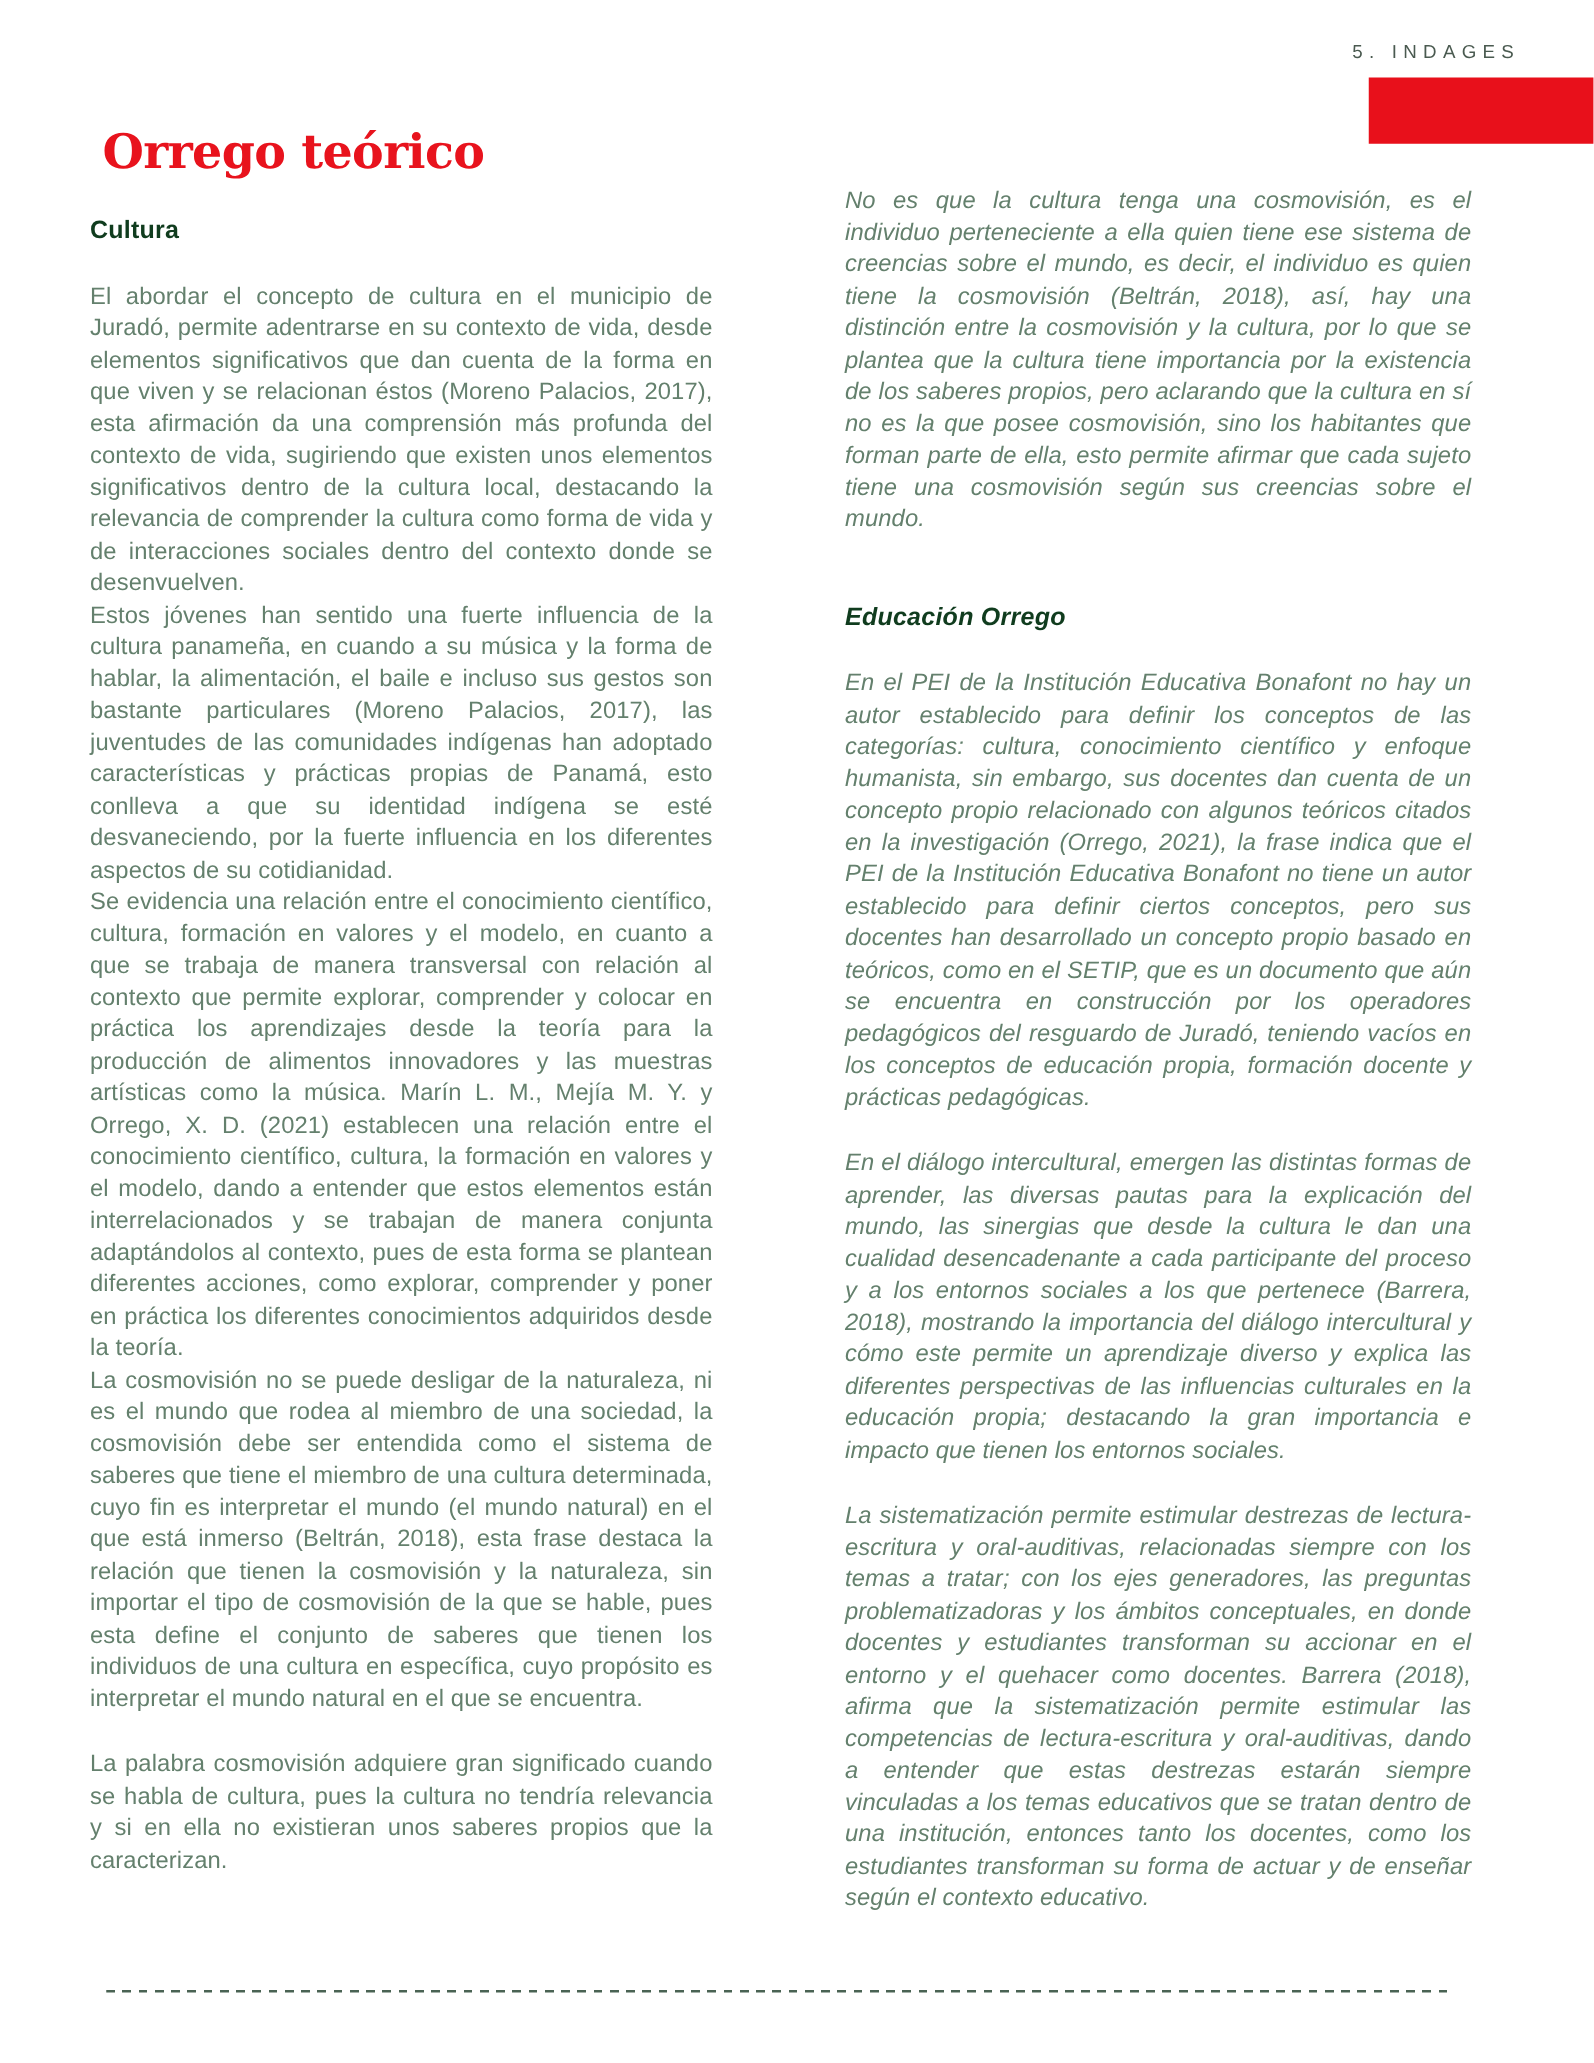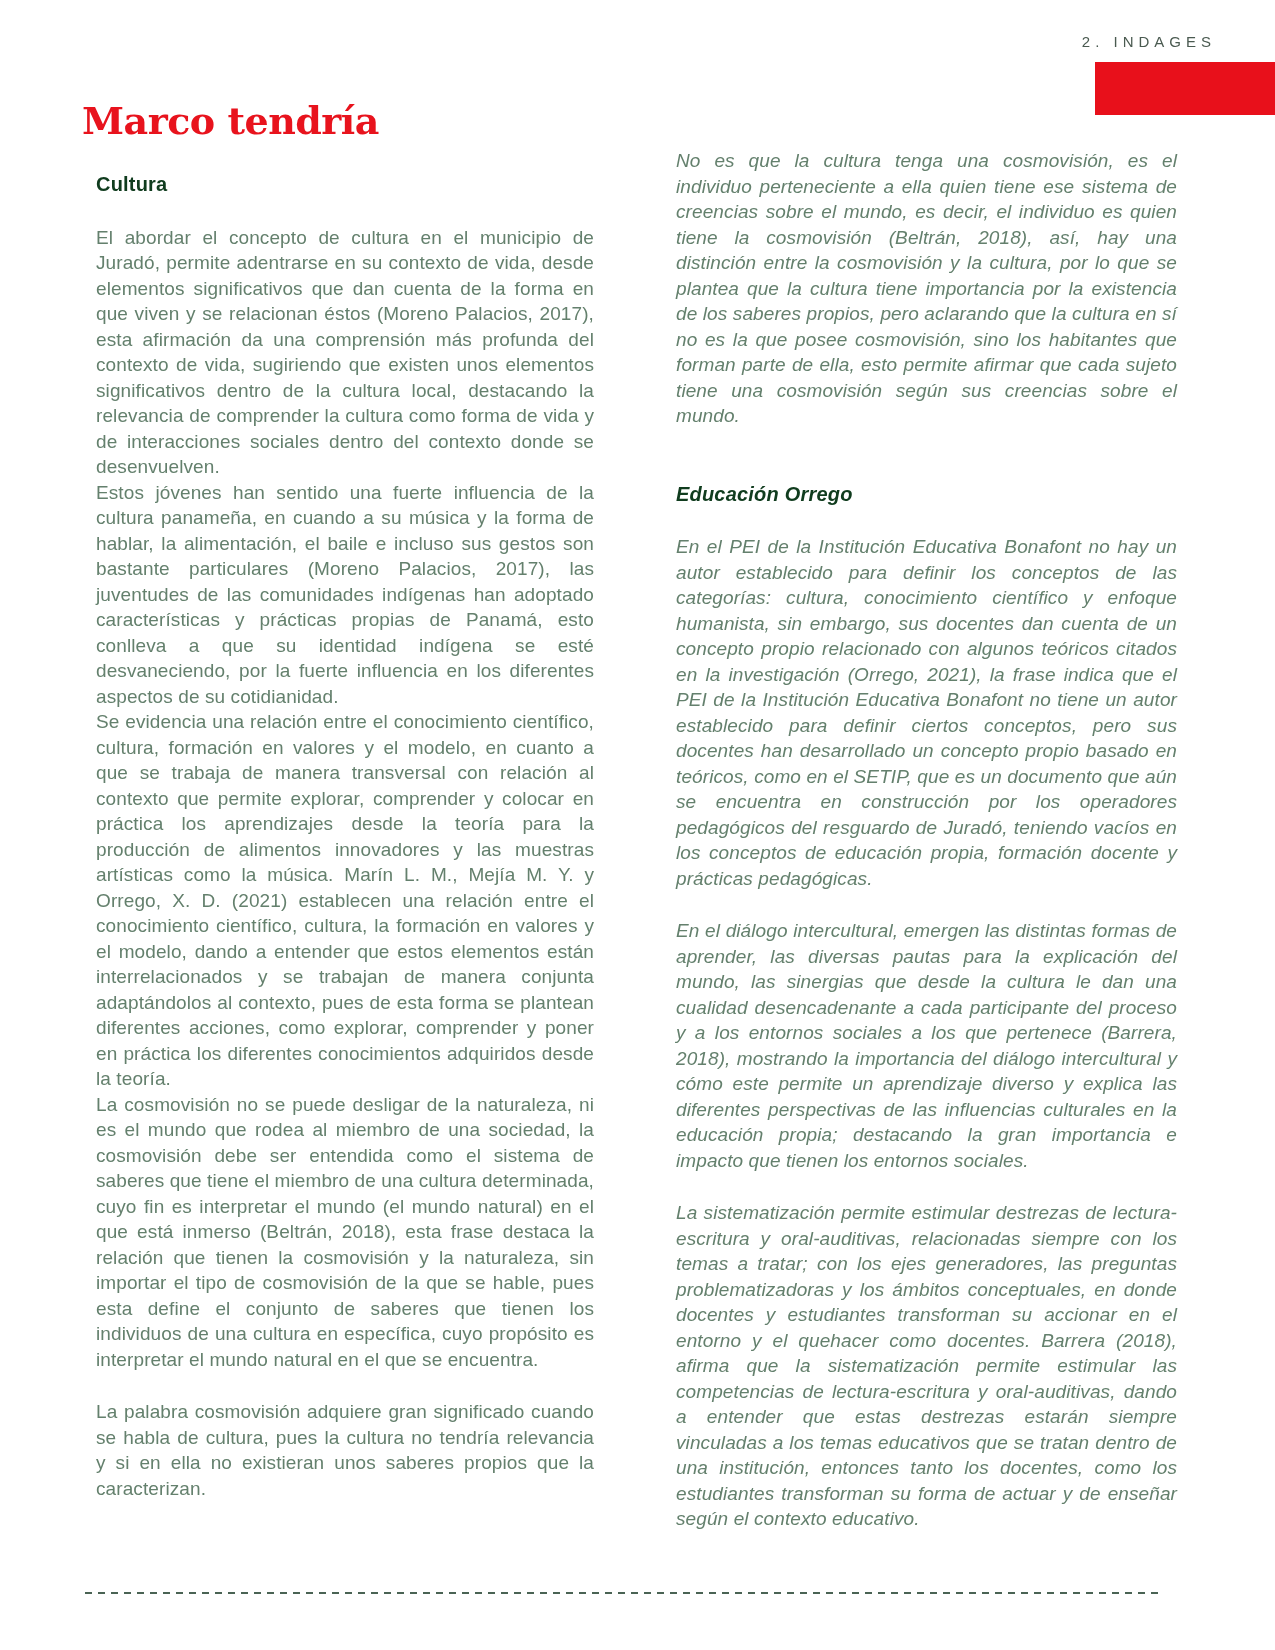--- a/index.html
+++ b/index.html
@@ -42,21 +42,21 @@
     color: #e8131d;
   }
   .col {
     position: absolute;
     text-align: justify;
     color: #64806d;
     font-size: 19px;
     line-height: 25.5px;
     letter-spacing: 0.1px;
   }
-  .col-left  { left: 96px;  top: 172px; width: 498px; }
+  .col-left  { left: 72px;  top: 172px; width: 498px; }
   .col-right { left: 676px; top: 148px; width: 501px; font-style: italic; }
   .col p { margin: 0; }
   .col p.gap { margin-top: 27px; }
   .col h2 {
     font-size: 20px;
     font-weight: 700;
     color: #103c1e;
     margin: 53px 0 27px 0;
     text-align: left;
     letter-spacing: 0.2px;
@@ -69,25 +69,25 @@
     width: 1078px;
     height: 2px;
     background: repeating-linear-gradient(to right, #4a6354 0px, #4a6354 7px, transparent 7px, transparent 13px);
   }
 </style>
 </head>
 <body>
 
 <div class="page">
 
-  <span class="header-label">2. INDAGES</span>
+  <span class="header-label">5. INDAGES</span>
 
   <div class="accent-bar"></div>
 
-  <h1 class="title">Marco tendría</h1>
+  <h1 class="title">Orrego teórico</h1>
 
   <div class="col col-left">
     <h2>Cultura</h2>
     <p>El abordar el concepto de cultura en el municipio de Juradó, permite adentrarse en su contexto de vida, desde elementos significativos que dan cuenta de la forma en que viven y se relacionan éstos (Moreno Palacios, 2017), esta afirmación da una comprensión más profunda del contexto de vida, sugiriendo que existen unos elementos significativos dentro de la cultura local, destacando la relevancia de comprender la cultura como forma de vida y de interacciones sociales dentro del contexto donde se desenvuelven.</p>
     <p>Estos jóvenes han sentido una fuerte influencia de la cultura panameña, en cuando a su música y la forma de hablar, la alimentación, el baile e incluso sus gestos son bastante particulares (Moreno Palacios, 2017), las juventudes de las comunidades indígenas han adoptado características y prácticas propias de Panamá, esto conlleva a que su identidad indígena se esté desvaneciendo, por la fuerte influencia en los diferentes aspectos de su cotidianidad.</p>
     <p>Se evidencia una relación entre el conocimiento científico, cultura, formación en valores y el modelo, en cuanto a que se trabaja de manera transversal con relación al contexto que permite explorar, comprender y colocar en práctica los aprendizajes desde la teoría para la producción de alimentos innovadores y las muestras artísticas como la música. Marín L. M., Mejía M. Y. y Orrego, X. D. (2021) establecen una relación entre el conocimiento científico, cultura, la formación en valores y el modelo, dando a entender que estos elementos están interrelacionados y se trabajan de manera conjunta adaptándolos al contexto, pues de esta forma se plantean diferentes acciones, como explorar, comprender y poner en práctica los diferentes conocimientos adquiridos desde la teoría.</p>
     <p>La cosmovisión no se puede desligar de la naturaleza, ni es el mundo que rodea al miembro de una sociedad, la cosmovisión debe ser entendida como el sistema de saberes que tiene el miembro de una cultura determinada, cuyo fin es interpretar el mundo (el mundo natural) en el que está inmerso (Beltrán, 2018), esta frase destaca la relación que tienen la cosmovisión y la naturaleza, sin importar el tipo de cosmovisión de la que se hable, pues esta define el conjunto de saberes que tienen los individuos de una cultura en específica, cuyo propósito es interpretar el mundo natural en el que se encuentra.</p>
     <p class="gap">La palabra cosmovisión adquiere gran significado cuando se habla de cultura, pues la cultura no tendría relevancia y si en ella no existieran unos saberes propios que la caracterizan.</p>
   </div>
 

